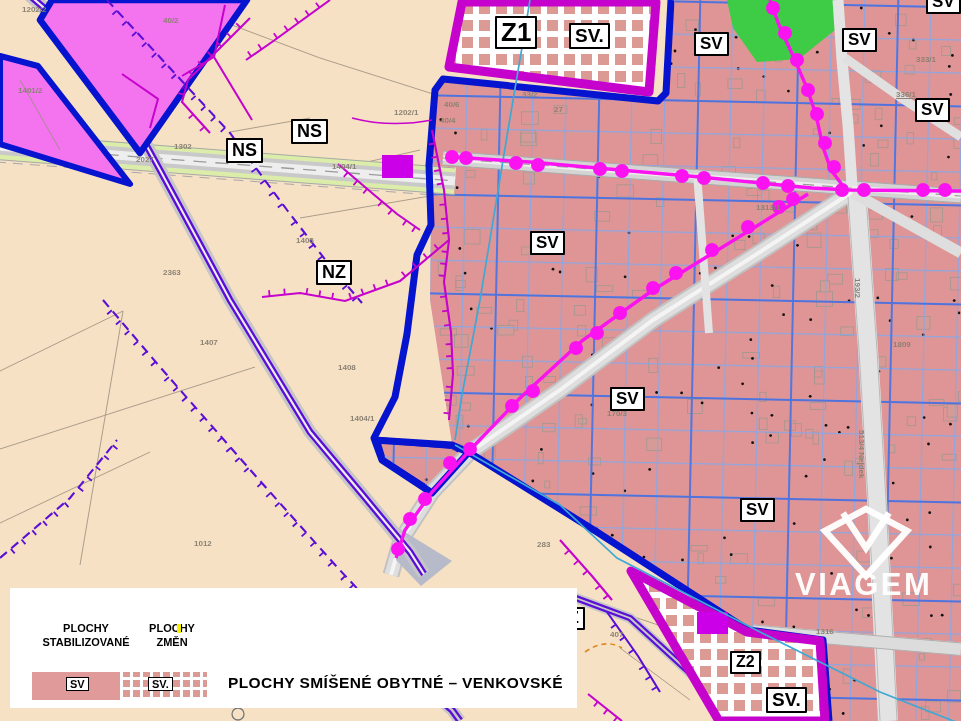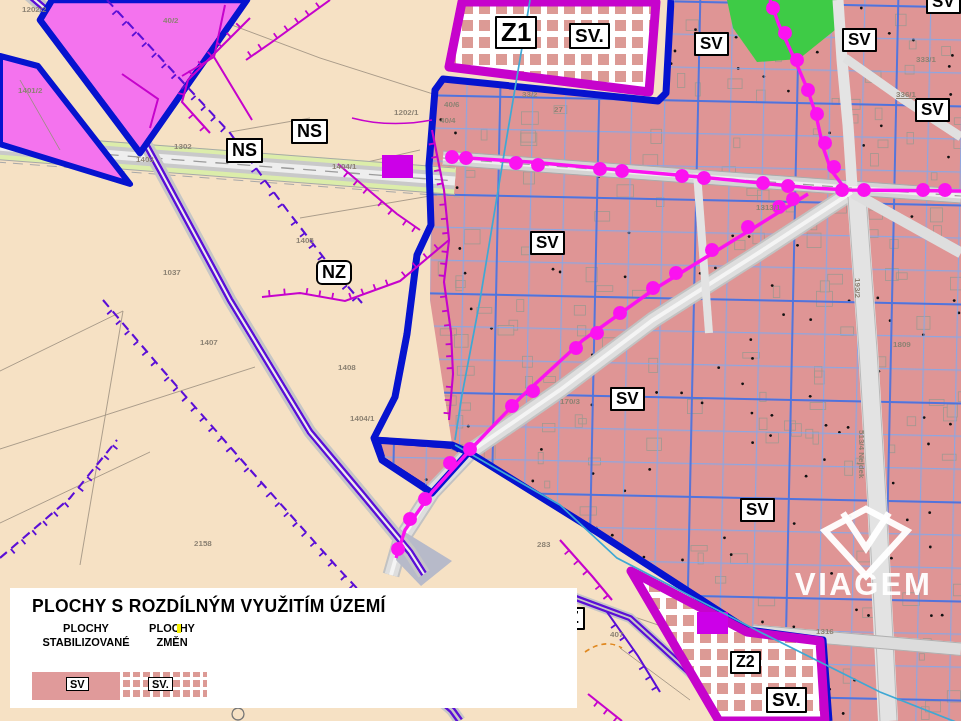--- a/index.html
+++ b/index.html
@@ -571,73 +571,73 @@
 
 <div class="labels">
       <div class="zlabel" style="left: 495px; top: 16px; font-size: 26px;">Z1</div>
       <div class="zlabel" style="left: 569px; top: 23px; font-size: 19px;">SV.</div>
       <div class="zlabel" style="left: 694px; top: 32px; font-size: 17px;">SV</div>
       <div class="zlabel" style="left: 842px; top: 28px; font-size: 17px;">SV</div>
       <div class="zlabel" style="left: 926px; top: -10px; font-size: 17px;">SV</div>
       <div class="zlabel" style="left: 915px; top: 98px; font-size: 17px;">SV</div>
       <div class="zlabel" style="left: 291px; top: 119px; font-size: 18px;">NS</div>
       <div class="zlabel" style="left: 226px; top: 138px; font-size: 18px;">NS</div>
-      <div class="zlabel" style="left: 316px; top: 260px; font-size: 18px; border-radius: 6px;">NZ</div>
+      <div class="zlabel" style="left: 316px; top: 260px; font-size: 18px;">NZ</div>
       <div class="zlabel" style="left: 530px; top: 231px; font-size: 17px;">SV</div>
       <div class="zlabel" style="left: 610px; top: 387px; font-size: 17px;">SV</div>
       <div class="zlabel" style="left: 740px; top: 498px; font-size: 17px;">SV</div>
       <div class="zlabel" style="left: 730px; top: 651px; font-size: 16px;">Z2</div>
       <div class="zlabel" style="left: 766px; top: 687px; font-size: 19px;">SV.</div>
       <div class="zlabel" style="left: 563px; top: 607px; font-size: 16px;">Z</div>
       <div class="plabel" style="left: 22px; top: 5px;">1202/2</div>
       <div class="plabel" style="left: 163px; top: 16px;">40/2</div>
       <div class="plabel" style="left: 18px; top: 86px;">1401/2</div>
       <div class="plabel" style="left: 174px; top: 102px; margin-top: 40px;">1302</div>
       <div class="plabel" style="left: 394px; top: 108px;">1202/1</div>
-      <div class="plabel" style="left: 136px; top: 155px;">1403</div>
+      <div class="plabel" style="left: 136px; top: 155px;">2027</div>
       <div class="plabel" style="left: 332px; top: 162px;">1404/1</div>
-      <div class="plabel" style="left: 163px; top: 268px;">1037</div>
+      <div class="plabel" style="left: 163px; top: 268px;">2363</div>
       <div class="plabel" style="left: 296px; top: 236px;">1405</div>
       <div class="plabel" style="left: 200px; top: 338px;">1407</div>
       <div class="plabel" style="left: 338px; top: 363px;">1408</div>
       <div class="plabel" style="left: 350px; top: 414px;">1404/1</div>
-      <div class="plabel" style="left: 194px; top: 539px;">2158</div>
+      <div class="plabel" style="left: 194px; top: 539px;">1012</div>
       <div class="plabel" style="left: 610px; top: 630px;">407</div>
       <div class="plabel" style="left: 444px; top: 100px;">40/6</div>
       <div class="plabel" style="left: 440px; top: 116px;">40/4</div>
       <div class="plabel" style="left: 522px; top: 90px; text-align: right;">33/2</div>
       <div class="plabel" style="left: 554px; top: 105px;">27</div>
       <div class="plabel" style="left: 916px; top: 55px;">333/1</div>
       <div class="plabel" style="left: 896px; top: 90px; text-decoration: underline;">336/1</div>
       <div class="plabel" style="left: 893px; top: 340px;">1809</div>
-      <div class="plabel" style="left: 560px; top: 397px;">170/3</div>
+      <div class="plabel" style="left: 560px; top: 409px; padding-left: 47px;">170/3</div>
       <div class="plabel" style="left: 537px; top: 540px;">283</div>
       <div class="plabel" style="left: 756px; top: 203px;">1313/1</div>
       <div class="plabel" style="left: 816px; top: 627px;">1316</div>
       <div class="plabel" style="left: 862px; top: 278px; transform: rotate(90deg);">193/2</div>
       <div class="plabel" style="left: 866px; top: 430px; transform: rotate(90deg);">513/4 Nejdek</div>
     </div>
 
 <div class="legend">
-  <div class="title">PLOCHY S ROZDÍLNÝM VYUŽITÍM ÚZEMÍ</div>
   <div class="colhead" style="left:24px;top:34px;width:104px;">
     <div>PLOCHY</div>
         <div>STABILIZOVANÉ</div>
   </div>
   <div class="colhead" style="left:128px;top:34px;width:68px;">
     <div>PLOCHY</div>
         <div>ZMĚN</div>
   </div>
   <div class="ymark"></div>
   <div class="sw solid-sw" style="left:22px;width:88px;">
     <span class="swlabel" style="left:34px;">SV</span>
   </div>
   <div class="sw checker-sw" style="left:110px;width:87px;">
     <span class="swlabel" style="left:28px;">SV.</span>
   </div>
+  <div class="desc">PLOCHY SMÍŠENÉ OBYTNÉ – VENKOVSKÉ</div>
 </div>
 
 <div class="watermark">
   <svg width="961" height="721" viewBox="0 0 961 721">
     <g stroke="rgba(255,255,255,.96)" stroke-width="6.5" fill="none" stroke-linejoin="miter">
       <path d="M866,509 L907,531 L866,576 L825,531 Z"></path>
       <path d="M843,513 L866,548 L889,513"></path>
     </g>
   </svg>
   <div class="wm-text">VIAGEM</div>

